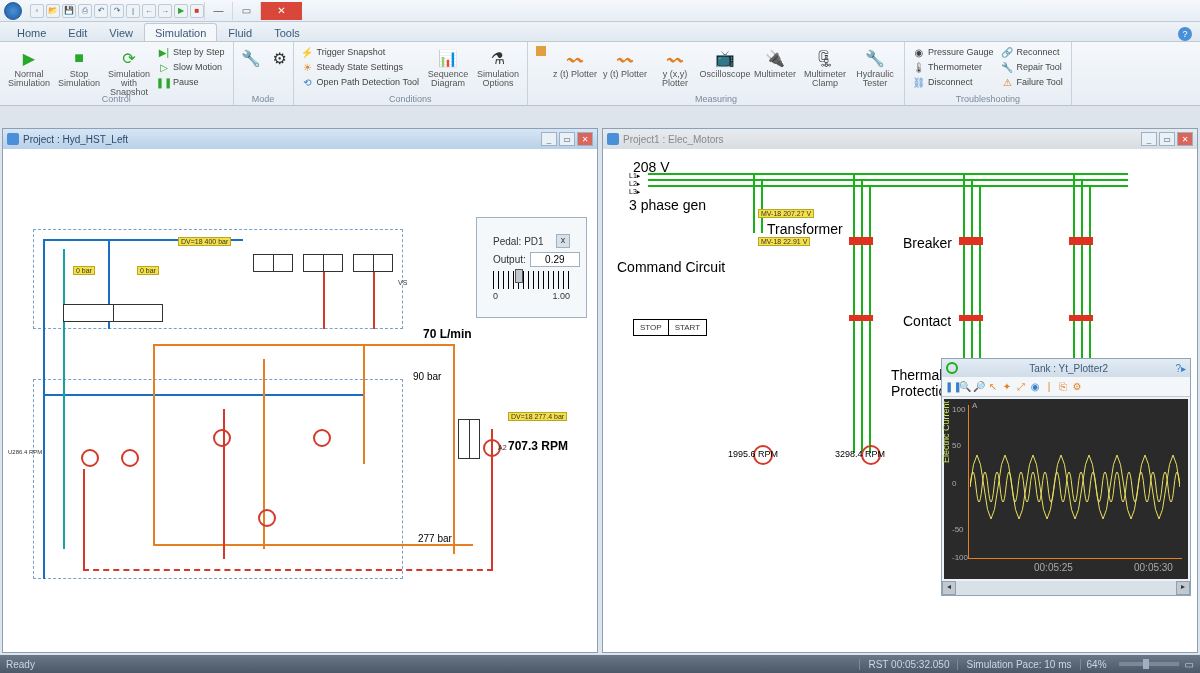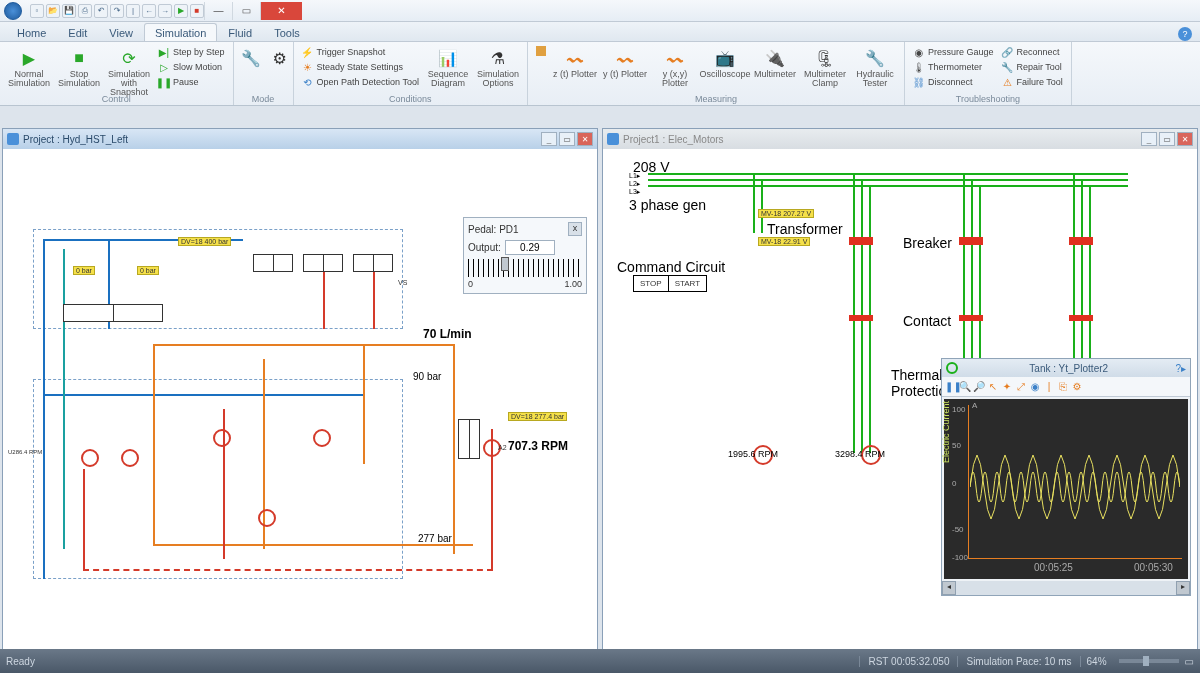--- a/index.html
+++ b/index.html
@@ -49,37 +49,37 @@
 .hyd-line { position:absolute; background:#1a70c0;}
 .hyd-line.orange { background:#e67e22;}
 .hyd-line.red { background:#d43a2a;}
 .valve { position:absolute; width:40px; height:18px; border:1px solid #333; background:#fff;}
 .valve::before { content:""; position:absolute; left:50%; top:0; bottom:0; border-left:1px solid #333;}
 .motor-sym { position:absolute; width:18px; height:18px; border:2px solid #d43a2a; border-radius:50%;}
 .label-yellow { position:absolute; background:#f5e04a; border:1px solid #b8a820; font-size:7px; padding:0 2px;}
 .big-reading { position:absolute; font-size:12px; font-weight:bold; color:#000;}
 
 
-.pedal { position:absolute; top:68px; right:10px; width:124px; background:#f5f8fb; border:1px solid #a0b0c0; padding:4px; font-size:10px;}
+.pedal { position:absolute; top:68px; right:10px; width:111px; background:#f5f8fb; border:1px solid #a0b0c0; padding:16px; font-size:10px;}
 .pedal .pt { display:flex; justify-content:space-between; align-items:center; margin-bottom:4px;}
 .pedal .pt .x { width:14px; height:14px; background:#d8e0e8; border:1px solid #a0b0c0; text-align:center; font-size:9px;}
 .pedal .row { display:flex; align-items:center; gap:4px; margin-bottom:4px;}
 .pedal input { width:50px; font-size:10px; border:1px solid #a0b0c0; padding:1px 2px; text-align:center;}
 .slider-track { height:18px; background:repeating-linear-gradient(90deg,#000 0 1px,transparent 1px 5px); position:relative; margin:2px 0;}
 .slider-thumb { position:absolute; top:-2px; width:8px; height:14px; background:#c0c8d0; border:1px solid #555;}
 .slider-ends { display:flex; justify-content:space-between; font-size:9px;}
 
 
 .elec-wire { position:absolute; background:#0a0;}
 .elec-wire.g { background:#1ab01a;}
 .elec-red { position:absolute; background:#e03020;}
 .rpm-label { position:absolute; font-size:9px; color:#000;}
 .elec-motor { position:absolute; width:20px; height:20px; border:2px solid #d43a2a; border-radius:50%;}
 .elec-text { position:absolute; font-size:14px; color:#000;}
-.cmd-box { position:absolute; border:1px solid #000; background:#fff; font-size:8px; display:flex;}
+.cmd-box { position:absolute; border:1px solid #000; background:#fff; font-size:8px; display:flex;margin-top:44px;}
 .cmd-box div { padding:3px 6px; border-right:1px solid #000;}
 .cmd-box div:last-child { border:none;}
 
 
 .plotter { position:absolute; right:6px; bottom:56px; width:250px; height:238px; background:#eef2f6; border:1px solid #90a4b8; display:flex; flex-direction:column;}
 .plotter .ptitle { height:18px; background:linear-gradient(#e4ecf4,#d0dce8); display:flex; align-items:center; padding:0 4px; font-size:10px; color:#3a5a7a;}
 .plotter .ptitle .pic { width:12px; height:12px; border:2px solid #1ab01a; border-radius:50%; margin-right:4px;}
 .plotter .ptb { height:20px; background:#f4f7fa; display:flex; align-items:center; gap:2px; padding:0 3px; border-bottom:1px solid #c0cad5;}
 .plotter .ptb span { font-size:10px; color:#e67e22; width:12px; text-align:center;}
 .plot-area { flex:1; background:#2a2a2a; position:relative; margin:2px;}
@@ -87,21 +87,21 @@
 .plot-area .yaxis { position:absolute; left:24px; top:6px; bottom:20px; width:1px; background:#e67e22;}
 .plot-area .xaxis { position:absolute; left:24px; right:6px; bottom:20px; height:1px; background:#e67e22;}
 .plot-area .tick { position:absolute; left:8px; color:#aaa; font-size:8px;}
 .plot-area .xtick { position:absolute; bottom:6px; color:#aaa; font-size:10px;}
 .plot-area svg { position:absolute; left:26px; right:6px; top:8px; bottom:22px;}
 .plot-sb { height:14px; background:#d8e0e8; display:flex;}
 .plot-sb .l,.plot-sb .r { width:14px; background:#c0c8d0; border:1px solid #90a0b0; text-align:center; font-size:8px;}
 .plot-sb .mid { flex:1;}
 
 
-.statusbar { position:absolute; left:0; right:0; bottom:0; height:24px; background:linear-gradient(#6a7888,#4a5868); color:#cdd6e0; font-size:10px; display:flex; align-items:center; padding:0 6px;}
+.statusbar { position:absolute; left:0; right:0; bottom:0; height:18px; background:linear-gradient(#6a7888,#4a5868); color:#cdd6e0; font-size:10px; display:flex; align-items:center; padding:0 6px;}
 .statusbar .cell { margin-left:auto; padding:0 8px; border-left:1px solid #7a8898;}
 .statusbar .cell2 { padding:0 8px; border-left:1px solid #7a8898;}
 .statusbar .pct { padding:0 6px; border-left:1px solid #7a8898;}
 .statusbar .sl { width:60px; height:4px; background:#7a8898; margin:0 6px; position:relative;}
 .statusbar .sl::after { content:""; position:absolute; left:40%; top:-3px; width:6px; height:10px; background:#a0b0c0;}
 
 
 .ic-play { color:#2aa82a;}
 .ic-stop { color:#2aa82a;}
 .ic-green { color:#2aa82a;}

